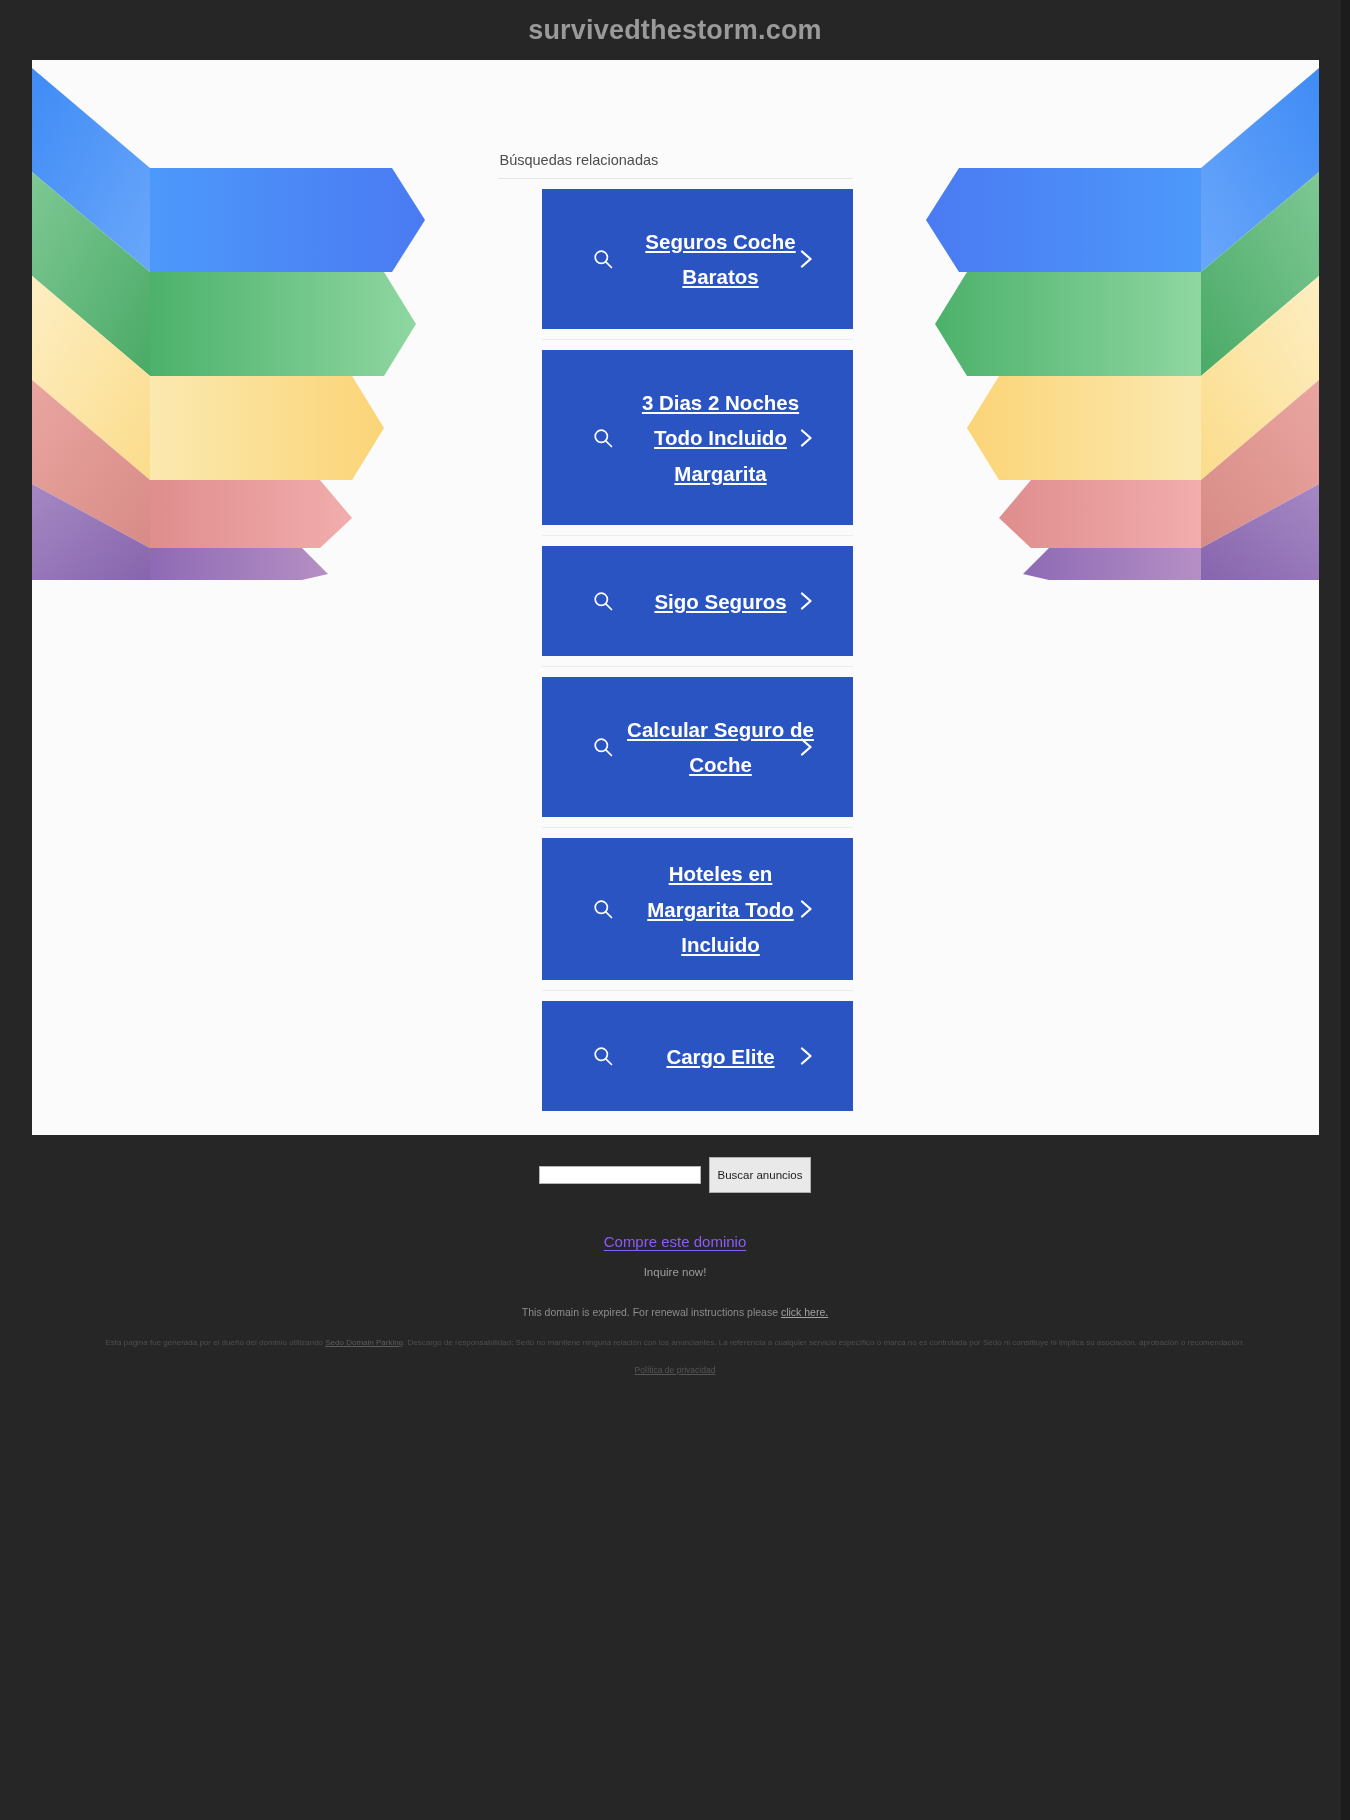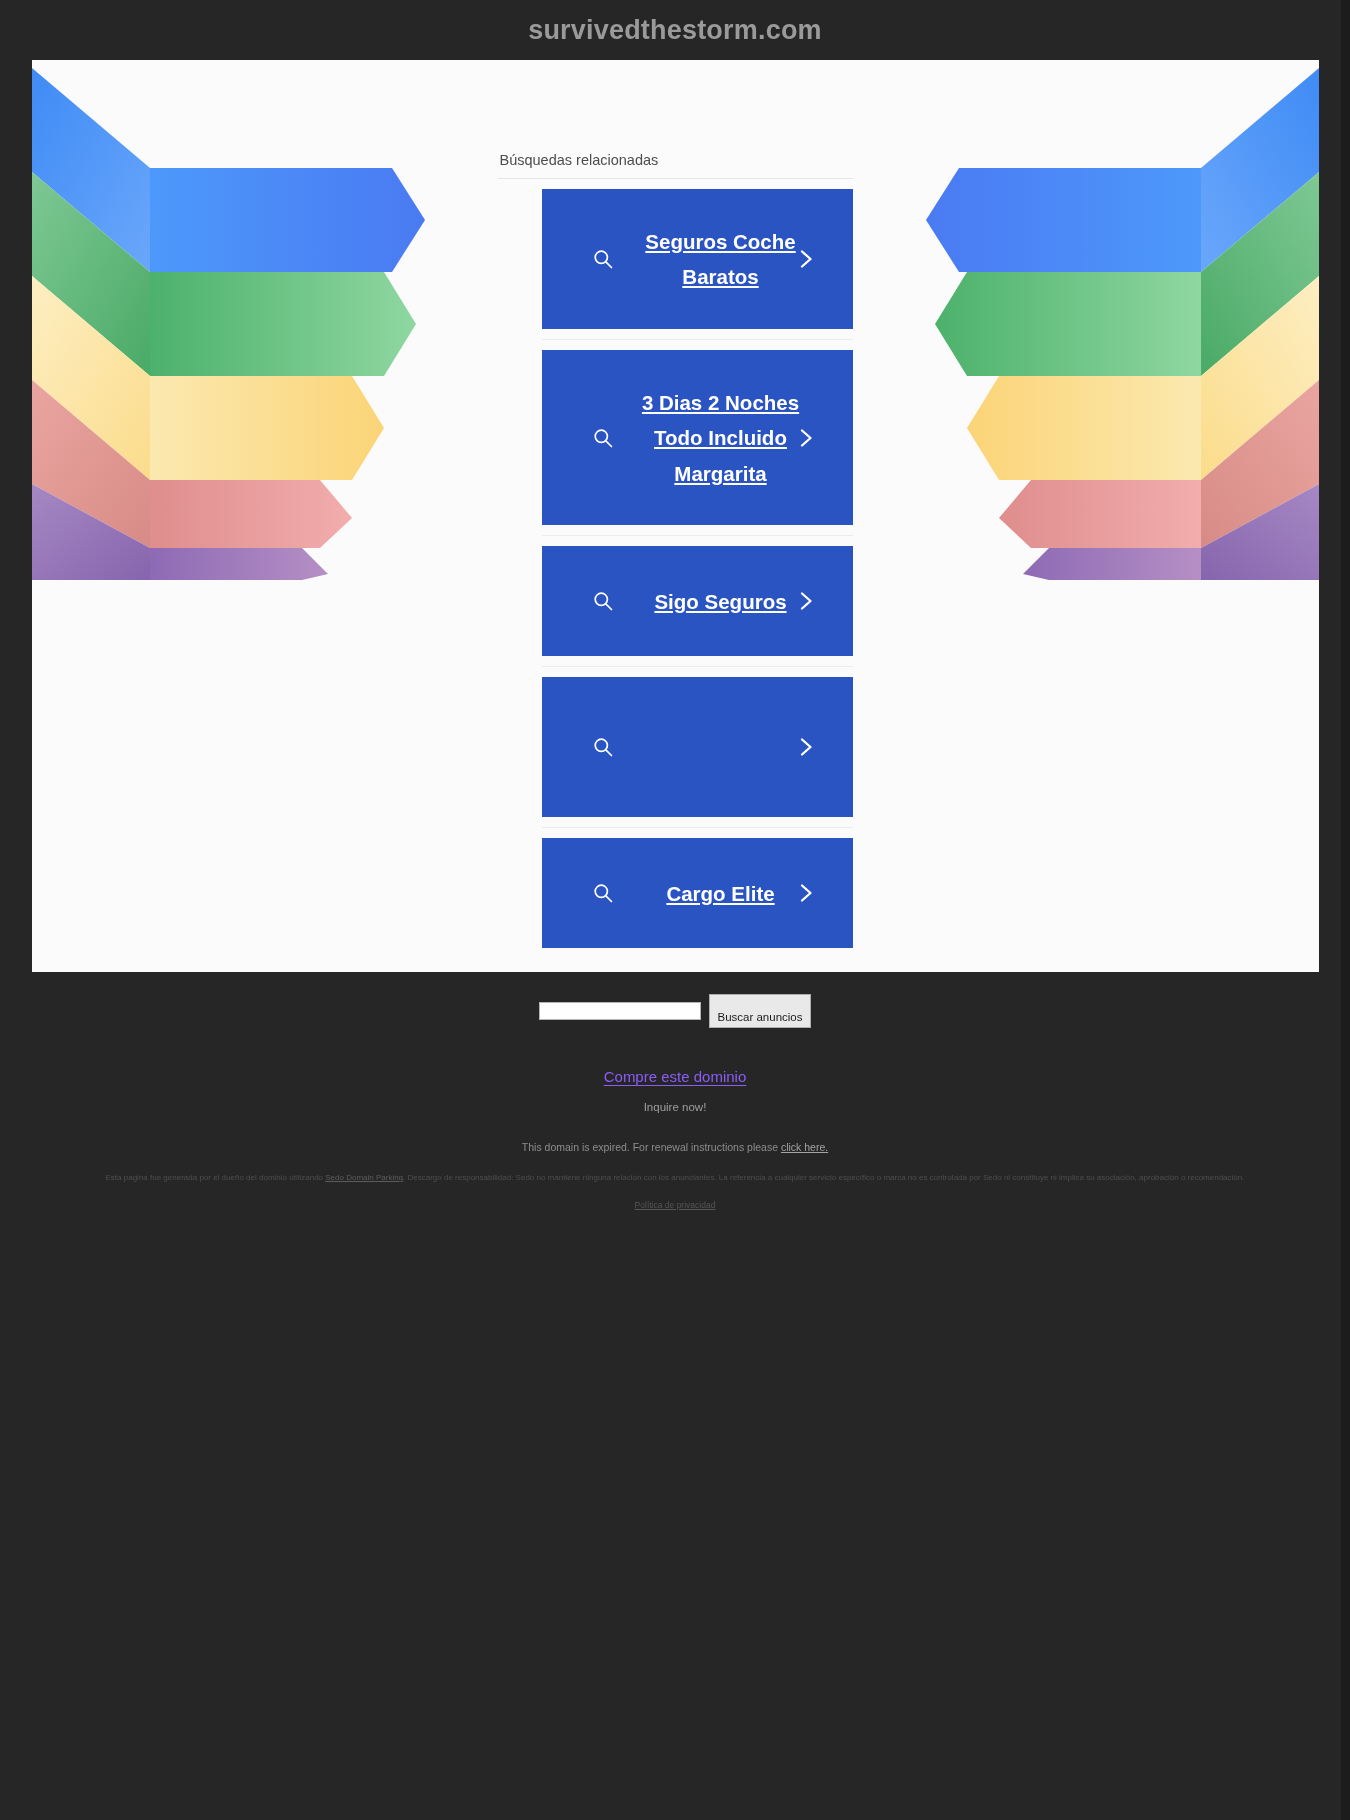--- a/index.html
+++ b/index.html
@@ -142,27 +142,27 @@
     width: 162px;
     height: 18px;
     border: 1px solid #b4b4b4;
     background: #ffffff;
     font-family: "Liberation Sans", sans-serif;
     font-size: 11px;
     padding: 1px 3px;
     color: #111;
   }
   .search-button {
-    height: 20px;
+    height: 36px;
     background: #e9e9e9;
     border: 1px solid #adadad;
     font-family: "Liberation Sans", sans-serif;
     font-size: 11.5px;
     color: #1b1b1b;
-    padding: 16px 7px;
+    padding: 4px 7px;
     cursor: pointer;
     white-space: nowrap;
   }
 
   
   .footer {
     text-align: center;
     padding-top: 40px;
   }
   .buy-domain {
@@ -397,29 +397,46 @@
             </span>
             <div class="ad-title">Sigo Seguros</div>
             <span class="ad-arrow">
               <svg width="22" height="22" viewBox="0 0 22 22" fill="none" stroke="#ffffff" stroke-width="2.3" stroke-linecap="round" stroke-linejoin="round">
                 <polyline points="7,3.5 15.5,11 7,18.5"></polyline>
               </svg>
             </span>
           </div>
         </div>
 
-
         <div class="ad-item">
           <div class="ad-card">
             <span class="ad-search-icon">
               <svg width="22" height="22" viewBox="0 0 22 22" fill="none" stroke="#ffffff" stroke-width="1.7">
                 <circle cx="9.3" cy="9.3" r="6.1"></circle>
                   <line x1="13.8" y1="13.8" x2="19.5" y2="19.5" stroke-linecap="round"></line>
               </svg>
             </span>
+            <div class="ad-title">Calcular Seguro de Coche</div>
+            <span class="ad-arrow">
+              <svg width="22" height="22" viewBox="0 0 22 22" fill="none" stroke="#ffffff" stroke-width="2.3" stroke-linecap="round" stroke-linejoin="round">
+                <polyline points="7,3.5 15.5,11 7,18.5"></polyline>
+              </svg>
+            </span>
+          </div>
+        </div>
+
+        <div class="ad-item">
+          <div class="ad-card">
+            <span class="ad-search-icon">
+              <svg width="22" height="22" viewBox="0 0 22 22" fill="none" stroke="#ffffff" stroke-width="1.7">
+                <circle cx="9.3" cy="9.3" r="6.1"></circle>
+                  <line x1="13.8" y1="13.8" x2="19.5" y2="19.5" stroke-linecap="round"></line>
+              </svg>
+            </span>
+            <div class="ad-title">Hoteles en Margarita Todo Incluido</div>
             <span class="ad-arrow">
               <svg width="22" height="22" viewBox="0 0 22 22" fill="none" stroke="#ffffff" stroke-width="2.3" stroke-linecap="round" stroke-linejoin="round">
                 <polyline points="7,3.5 15.5,11 7,18.5"></polyline>
               </svg>
             </span>
           </div>
         </div>
 
         <div class="ad-item">
           <div class="ad-card short">

